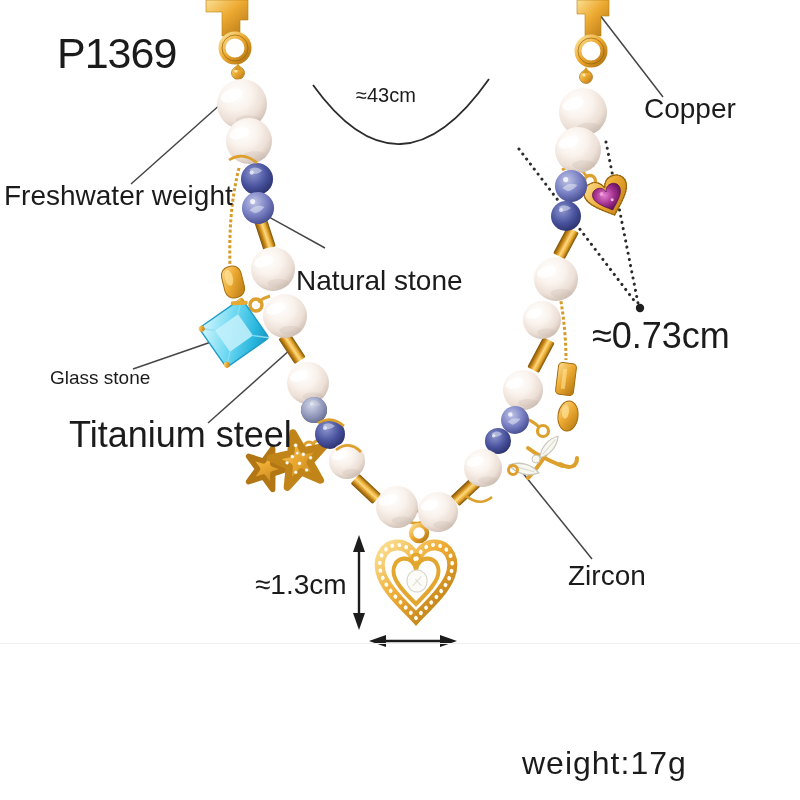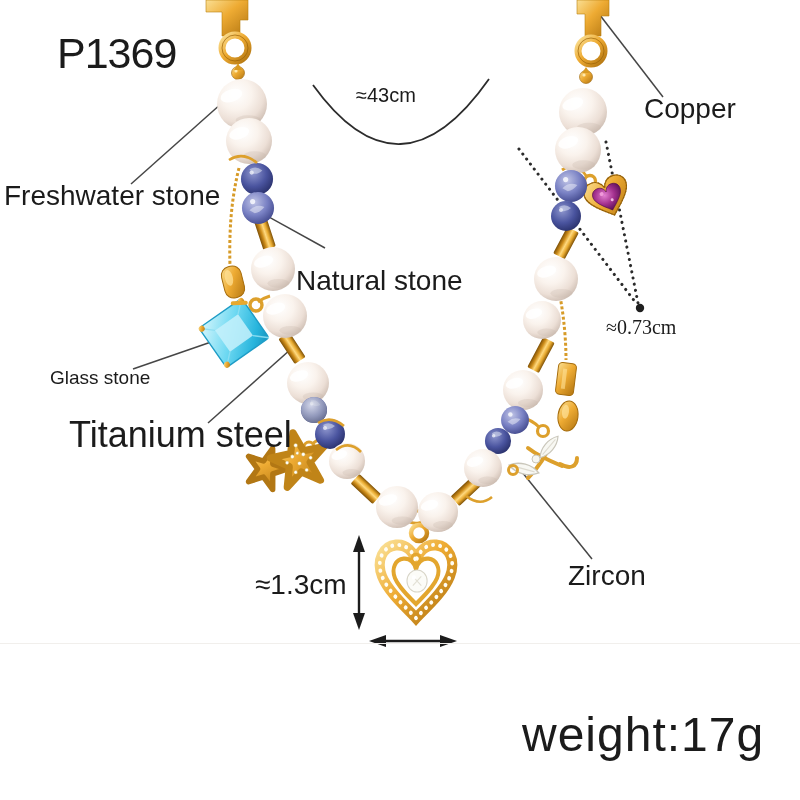--- a/index.html
+++ b/index.html
@@ -7,27 +7,27 @@
     position:relative;width:800px;height:800px;background:#ffffff;overflow:hidden;
     font-family:"Liberation Sans","DejaVu Sans",sans-serif;color:#1b1b1b;
   }
   #necklace-svg{position:absolute;left:0;top:0;width:800px;height:800px;}
   .lbl{position:absolute;white-space:nowrap;color:#1b1b1b;line-height:1.1;}
   .lbl-product{left:57px;top:30px;font-size:43px;letter-spacing:-1px;font-weight:500;}
   .lbl-length{left:356px;top:84px;font-size:20px;}
   .lbl-copper{left:644px;top:94px;font-size:28px;}
   .lbl-freshwater{left:4px;top:181px;font-size:28px;}
   .lbl-natural{left:296px;top:266px;font-size:28px;}
-  .lbl-diameter{left:606px;top:316px;font-size:20px;font-family:Liberation Serif, serif;}
+  .lbl-diameter{left:592px;top:316px;font-size:36px;}
   .lbl-glass{left:50px;top:368px;font-size:19px;}
   .lbl-titanium{left:69px;top:415px;font-size:36px;}
   .lbl-zircon{left:568px;top:561px;font-size:28px;}
   .lbl-pheight{left:255px;top:570px;font-size:28px;}
   .lbl-pwidth{left:358px;top:654px;font-size:28px;}
-  .lbl-weight{left:522px;top:709px;font-size:48px;letter-spacing:1px;}
+  .lbl-weight{left:522px;top:746px;font-size:32px;letter-spacing:1px;}
   .photo-edge{position:absolute;left:0;top:643px;width:800px;height:1px;background:#f1efec;}
 </style>
 </head>
 <body>
 
 <div id="stage">
 
   <svg id="necklace-svg" viewBox="0 0 800 800" xmlns="http://www.w3.org/2000/svg">
     <defs>
       <radialGradient id="pearlG" cx="38%" cy="30%" r="75%">
@@ -292,21 +292,21 @@
       <path d="M229,160 Q243,151 257,163"></path>
       <path d="M336,450 Q349,440 361,452"></path>
       <path d="M466,496 Q480,507 492,497"></path>
       <path d="M318,423 Q331,415 344,426"></path>
     </g>
   </svg>
 
   <div class="lbl lbl-product">P1369</div>
   <div class="lbl lbl-length">≈43cm</div>
   <div class="lbl lbl-copper">Copper</div>
-  <div class="lbl lbl-freshwater">Freshwater stone</div>
+  <div class="lbl lbl-freshwater">Freshwater weight</div>
   <div class="lbl lbl-natural">Natural stone</div>
   <div class="lbl lbl-diameter">≈0.73cm</div>
   <div class="lbl lbl-glass">Glass stone</div>
   <div class="lbl lbl-titanium">Titanium steel</div>
   <div class="lbl lbl-zircon">Zircon</div>
   <div class="lbl lbl-pheight">≈1.3cm</div>
   <div class="lbl lbl-weight">weight:17g</div>
 
   <div class="photo-edge"></div>
 </div>

